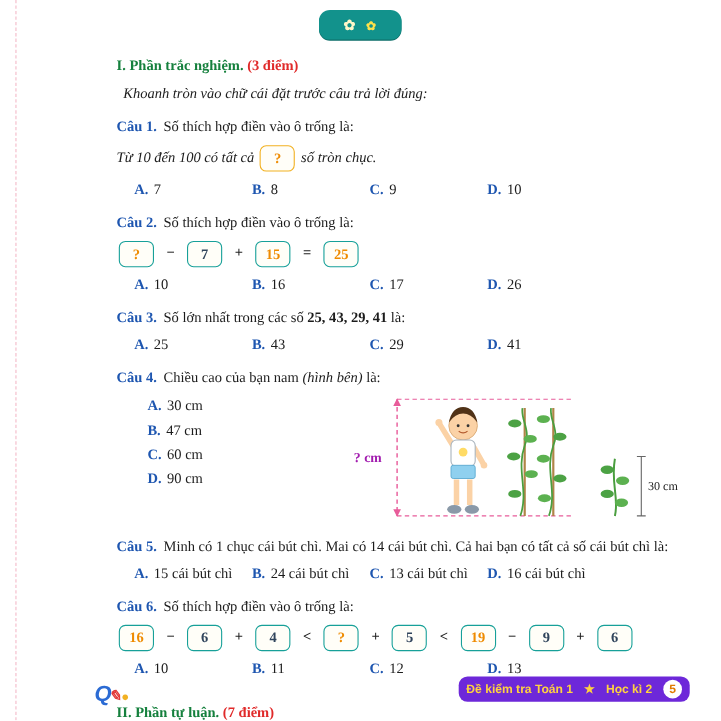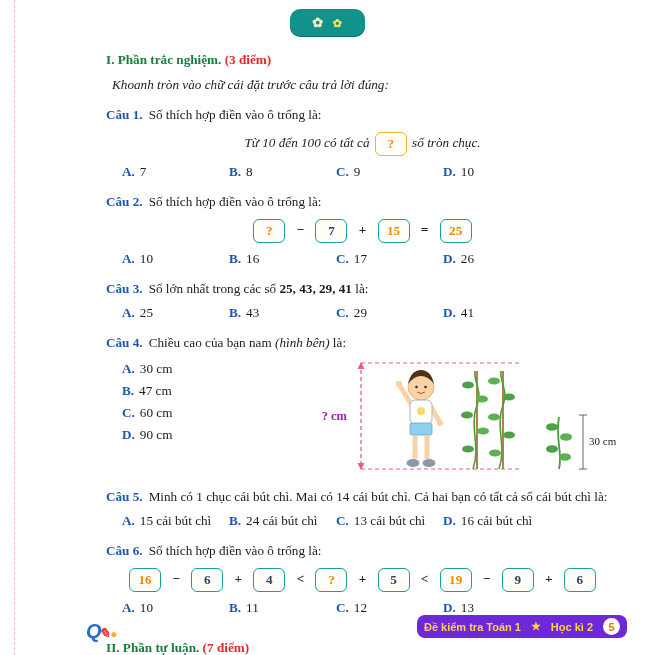--- a/index.html
+++ b/index.html
@@ -14,38 +14,38 @@
   .flower-l{color:#fff6c8;font-size:13px;}
   .flower-r{color:#ffe24a;font-size:11px;align-self:flex-end;}
   
   .content{padding:0 36px 0 106px;}
   .sec{margin-top:16px;font-weight:bold;}
   .sec .t{color:#15803d;}
   .sec .p{color:#e02a2a;}
   .instruction{font-style:italic;margin:9px 0 4px 6px;}
   .q{margin-top:14px;}
   .q-label{color:#1e56b0;font-weight:bold;margin-right:6px;}
-  .q-center{text-align:center;margin:9px 0 7px 0;}
+  .q-center{margin:9px 0 7px 0;}
   .fill-sent{font-style:italic;}
   .box{display:inline-flex;align-items:center;justify-content:center;min-width:20px;height:22px;
        padding:0 5px;border:1.6px solid #17a099;border-radius:6px;font-weight:bold;
        margin:0 2px;vertical-align:middle;background:#fffef8;}
   .box.o{color:#ef8b00;}
   .box.q1b{border-color:#f2b122;color:#ef8b00;}
   .box.n{color:#30445c;}
   .op{font-weight:bold;margin:0 6px;color:#222;}
   .opts{display:flex;margin:8px 0 0 16px;}
   .opt{width:107px;white-space:nowrap;}
   .letter{color:#1e56b0;font-weight:bold;margin-right:5px;}
   .bold{font-weight:bold;}
   .ital{font-style:italic;}
   
   .q4-row{display:flex;align-items:flex-start;margin-top:4px;}
   .q4-opts{width:190px;margin-left:16px;}
-  .q4-opts .opt{display:block;width:auto;margin:6px 0;}
+  .q4-opts .opt{display:block;width:auto;margin:6px 12px;}
   .figure{display:flex;align-items:center;gap:4px;margin-left:10px;margin-top:2px;}
   .unknown-label{color:#a21caf;font-weight:bold;font-size:12.5px;white-space:nowrap;}
   
   .footer-badge{position:absolute;right:28px;bottom:17px;display:flex;align-items:center;gap:10px;
         background:#6d28d9;color:#ffd23f;font-family:"Liberation Sans",sans-serif;
         font-size:11px;font-weight:bold;padding:3px 7px;border-radius:8px;}
   .page-circle{display:inline-flex;align-items:center;justify-content:center;width:17px;height:17px;
         border-radius:50%;background:#fff;color:#e07b00;font-size:11px;}
   .logo{position:absolute;left:86px;bottom:12px;font-family:"Liberation Sans",sans-serif;
         font-weight:bold;font-style:italic;font-size:20px;color:#2b6bd4;}

